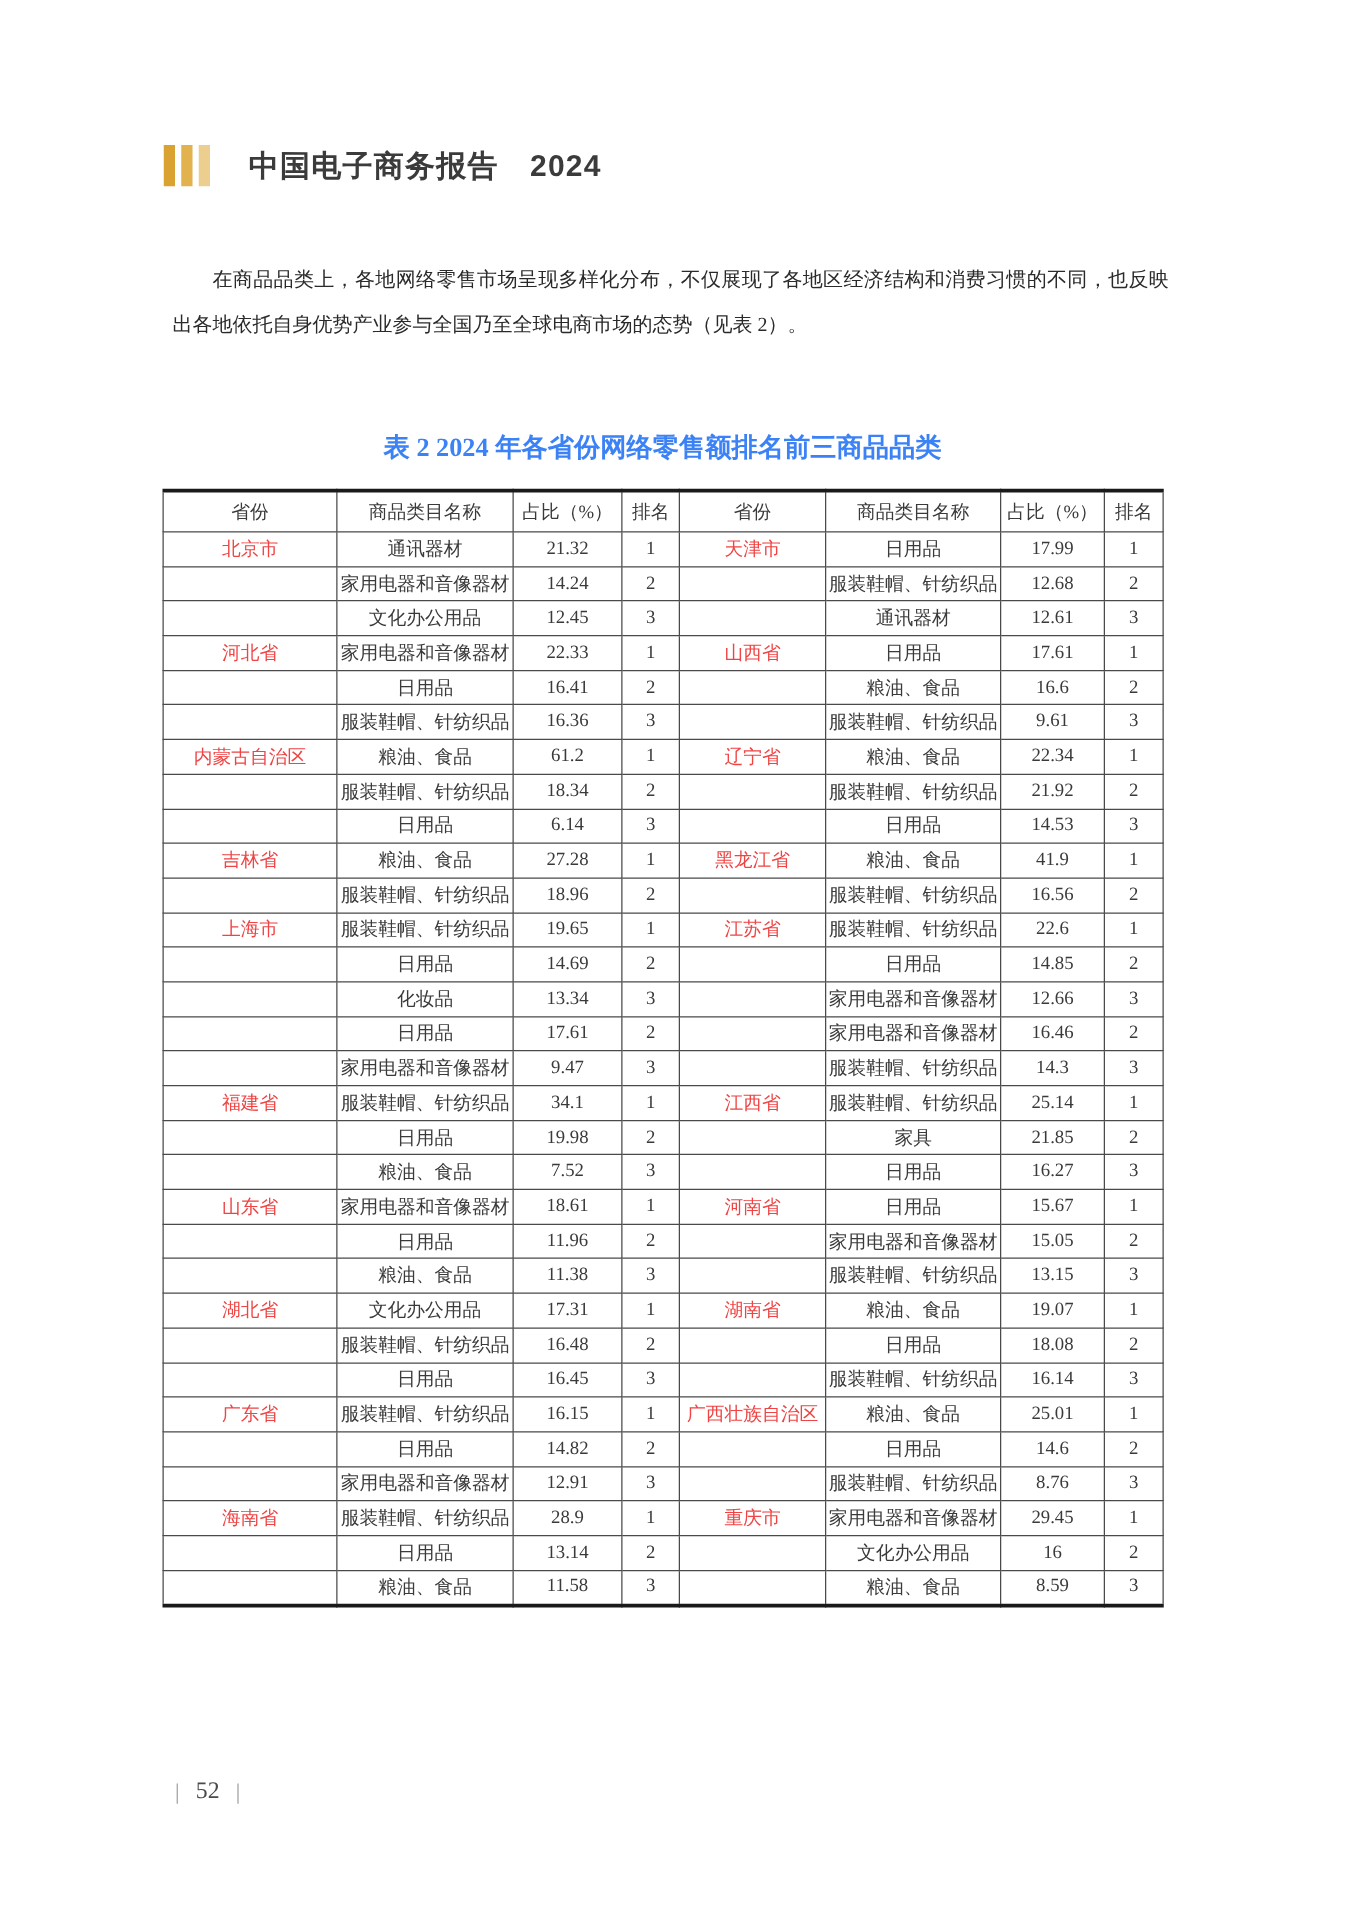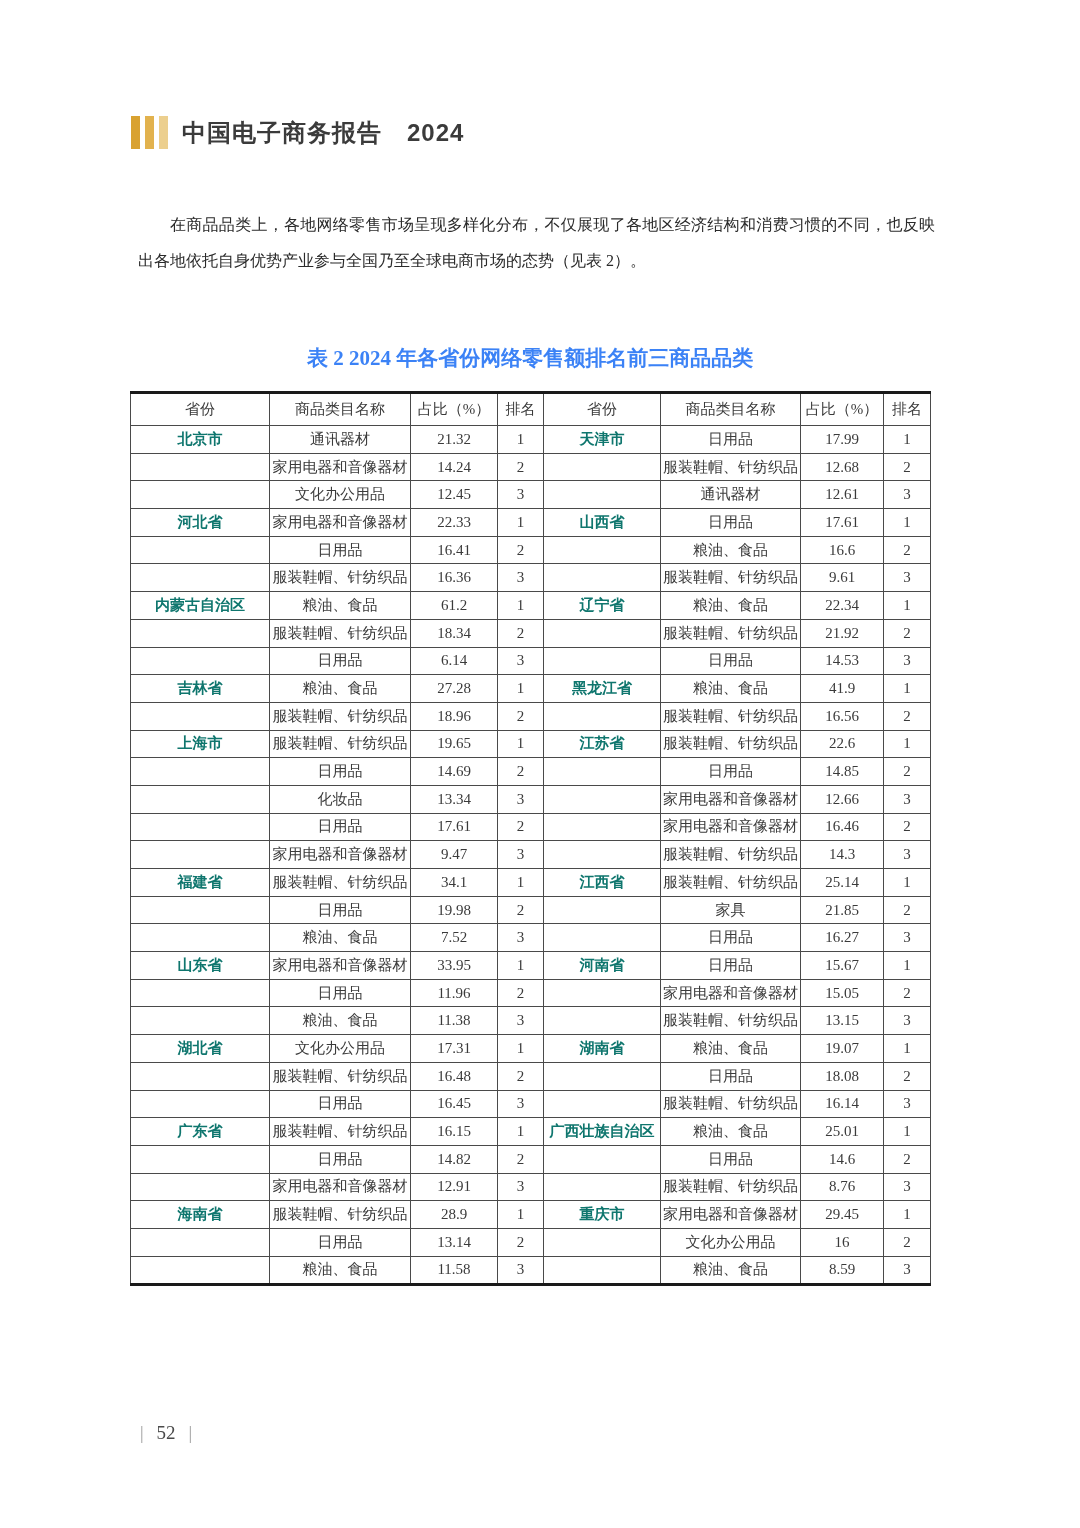--- a/index.html
+++ b/index.html
@@ -16,21 +16,21 @@
     color: #333333;
     overflow: hidden;
   }
   
   .doc-header {
     position: absolute;
     left: 131px;
     top: 116px;
     display: flex;
     align-items: center;
-    gap: 14px;
+    gap: 31px;
   }
   .logo-bars {
     display: flex;
     gap: 5px;
     align-items: flex-end;
   }
   .logo-bars span {
     display: inline-block;
     width: 9px;
     height: 33px;
@@ -93,21 +93,21 @@
     white-space: nowrap;
   }
   table.data-table th {
     height: 31px;
     font-weight: normal;
     font-size: 15px;
   }
   table.data-table td {
     height: 26.7px;
   }
-  td.province { font-weight: bold; color: #0f766e; margin-top: 37px; }
+  td.province { font-weight: normal; color: #ef4444; margin-top: 37px; }
   
   .footer {
     position: absolute;
     left: 140px;
     top: 1422px;
     font-size: 19px;
     color: #4a4a4a;
     display: flex;
     align-items: center;
     gap: 13px;
@@ -342,21 +342,21 @@
           <td>7.52</td>
           <td>3</td>
           <td></td>
           <td>日用品</td>
           <td>16.27</td>
           <td>3</td>
         </tr>
         <tr>
           <td class="province">山东省</td>
           <td>家用电器和音像器材</td>
-          <td>33.95</td>
+          <td>18.61</td>
           <td>1</td>
           <td class="province">河南省</td>
           <td>日用品</td>
           <td>15.67</td>
           <td>1</td>
         </tr>
         <tr>
           <td></td>
           <td>日用品</td>
           <td>11.96</td>

